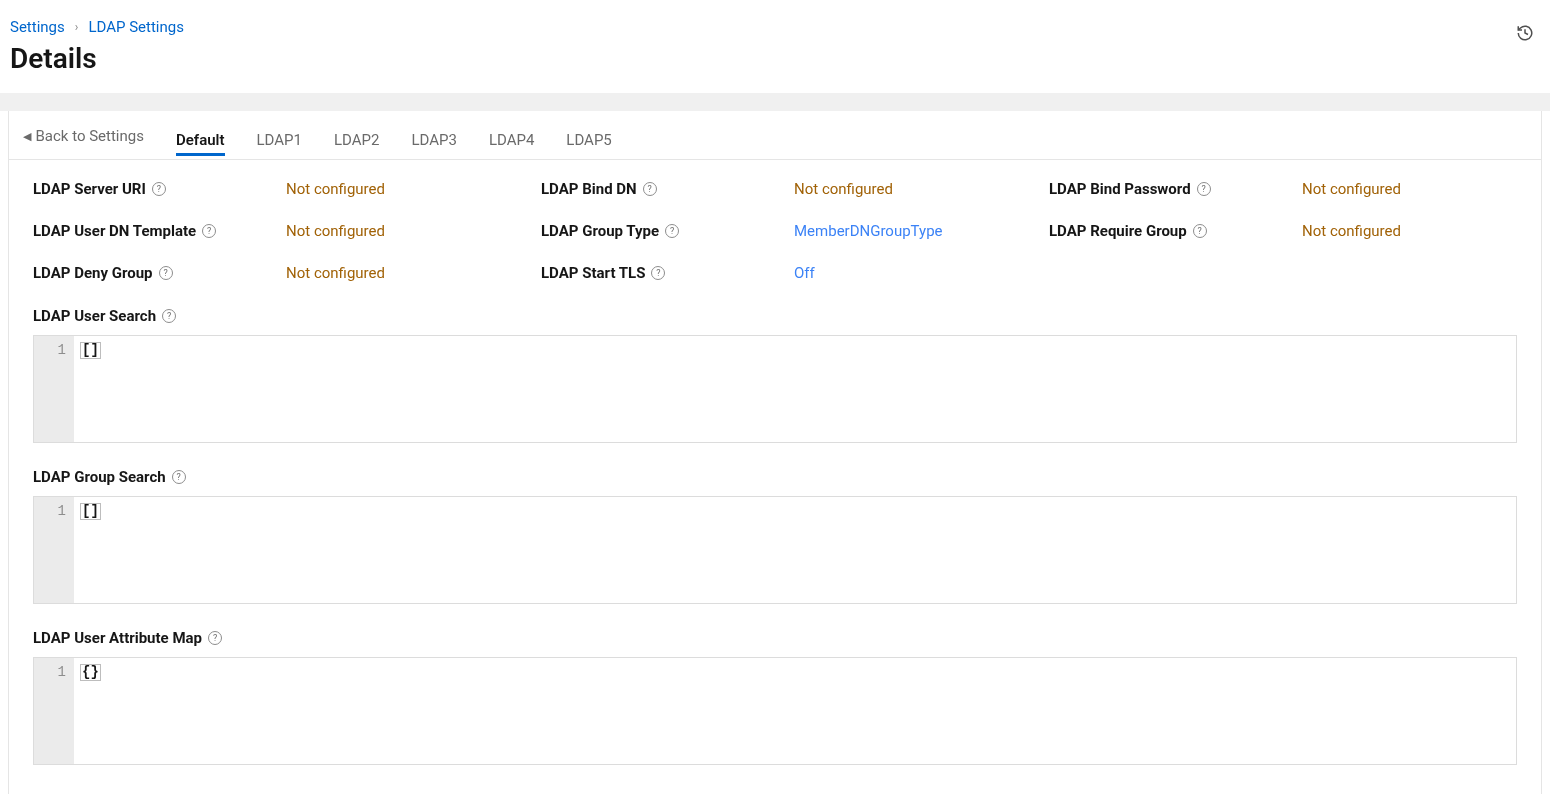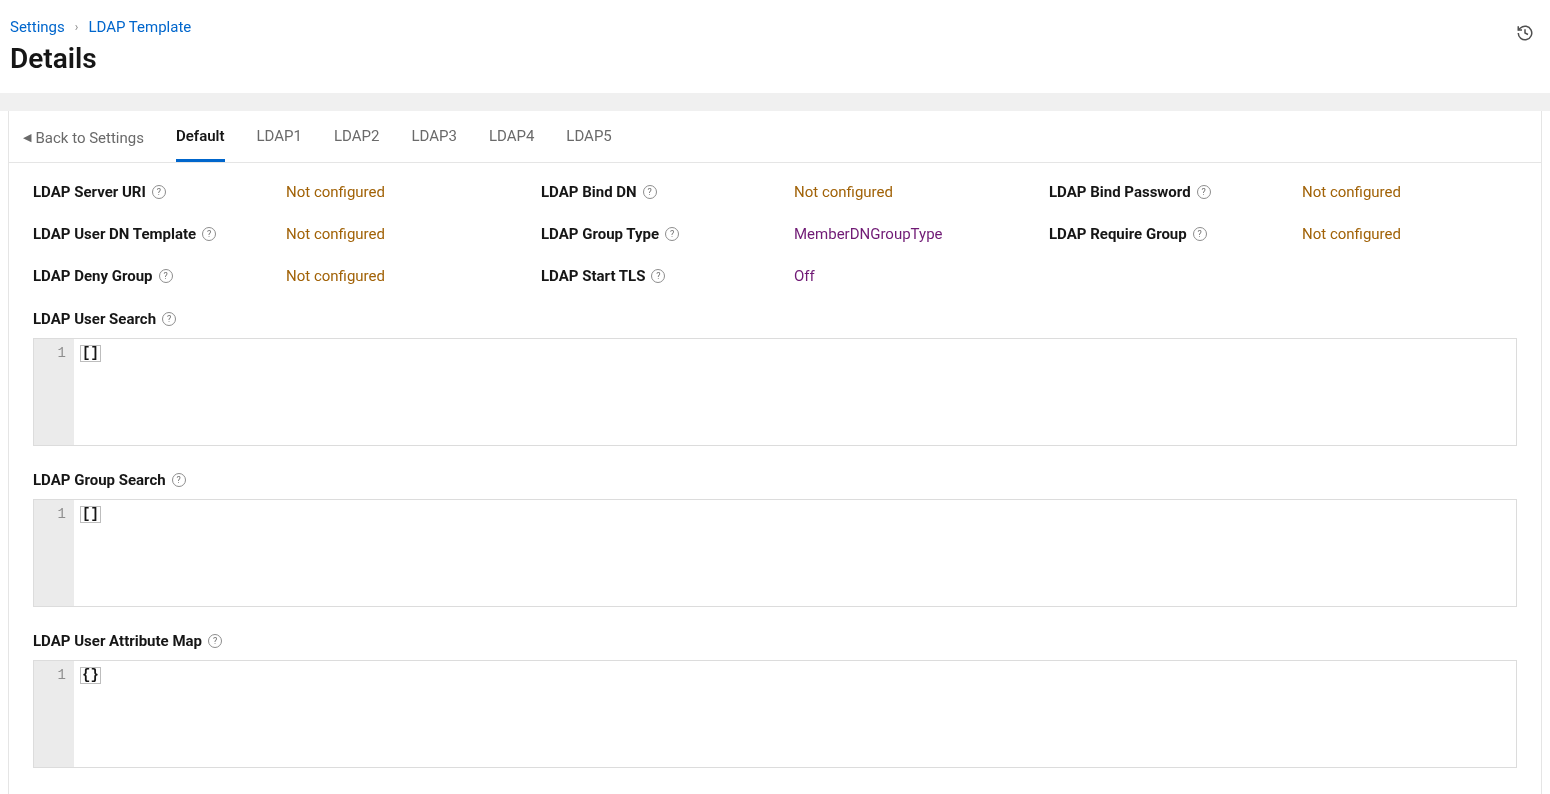--- a/index.html
+++ b/index.html
@@ -53,21 +53,21 @@
 
     
     .tabs {
       display: flex;
       align-items: center;
       border-bottom: 1px solid #e5e5e5;
       padding: 0 14px;
       gap: 32px;
     }
     .tab {
-      padding: 16px 0 14px 0;
+      padding: 16px 0 4px 0;
       color: #6a6a6a;
       cursor: pointer;
       font-size: 15px;
       border-bottom: 3px solid transparent;
     }
     .tab.active {
       color: #161616;
       font-weight: 600;
       border-bottom-color: #0066cc;
     }
@@ -100,21 +100,21 @@
       gap: 33px;
     }
     .kv .label {
       font-weight: 700;
       color: #161616;
       display: flex;
       align-items: center;
       gap: 6px;
       white-space: nowrap;
     }
-    .kv .value { color: #701a75; }
+    .kv .value { color: #3b82f6; }
     .kv .value.muted { color: #a16207; }
     .help-icon {
       display: inline-flex;
       align-items: center;
       justify-content: center;
       width: 14px; height: 14px;
       border: 1px solid #8d8d8d;
       border-radius: 50%;
       font-size: 9px;
       color: #6f6f6f;
@@ -169,21 +169,21 @@
     .code-block::-webkit-scrollbar-thumb { background: #b0b0b0; }
   </style>
 </head>
 <body>
 
 <div class="page-header">
   <div class="header-left">
     <div class="breadcrumb">
       <a href="#">Settings</a>
       <span class="sep">›</span>
-      <a href="#">LDAP Template</a>
+      <a href="#">LDAP Settings</a>
     </div>
     <div class="page-title">Details</div>
   </div>
   <div class="history-icon">
     <svg viewBox="0 0 24 24" fill="none" stroke="currentColor" stroke-width="2">
       <path d="M3 12a9 9 0 1 0 3-6.7L3 8"></path>
       <polyline points="3 3 3 8 8 8"></polyline>
       <polyline points="12 7 12 12 16 14"></polyline>
     </svg>
   </div>

